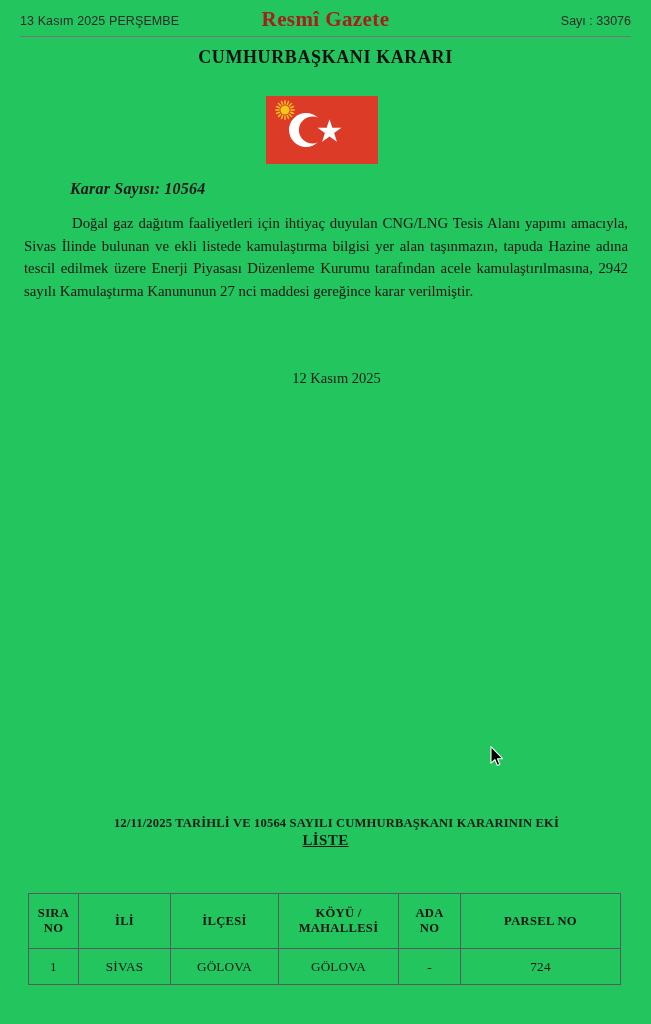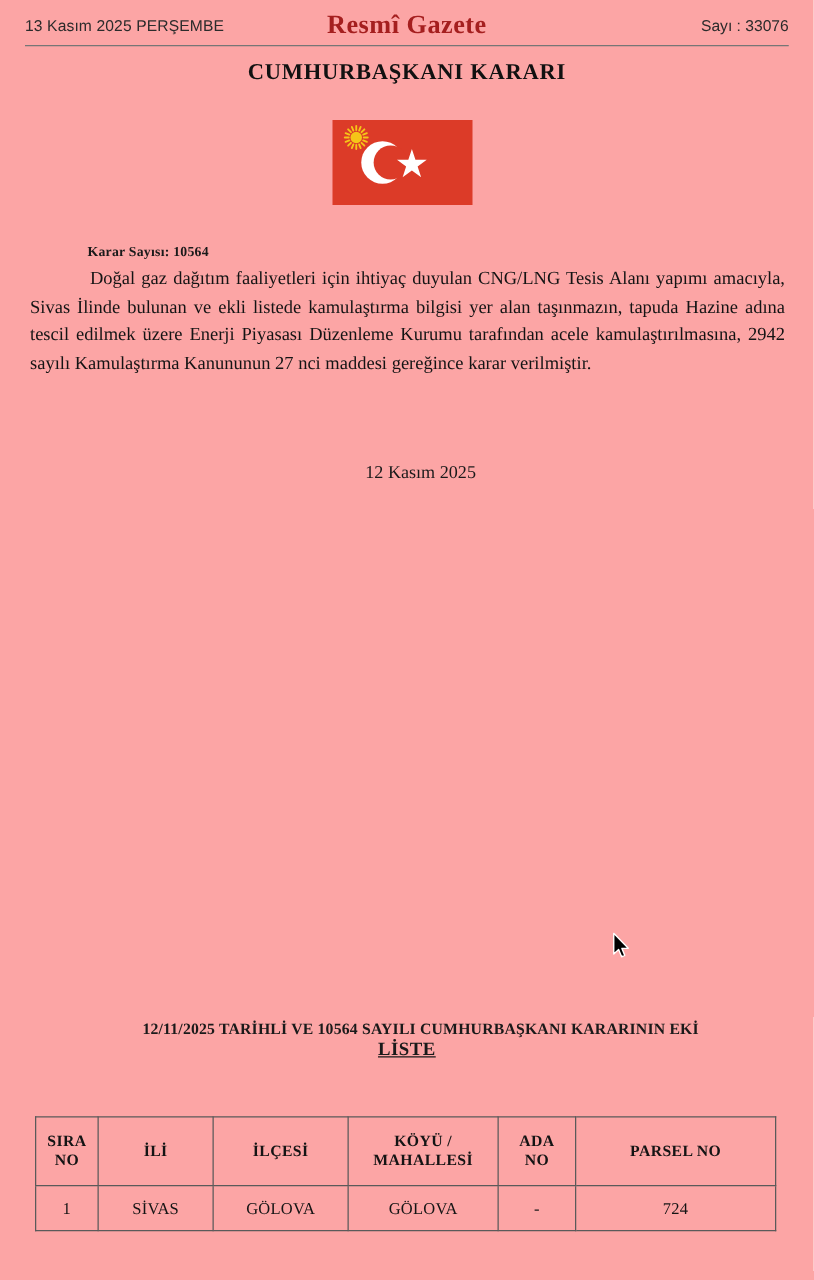--- a/index.html
+++ b/index.html
@@ -15,21 +15,21 @@
     font-family: "Liberation Serif", "DejaVu Serif", serif;
     color: #1a1a1a;
     -webkit-font-smoothing: antialiased;
   }
 
   .page {
     position: absolute;
     left: 0; top: 0;
     width: 651px;
     height: 1024px;
-    background: #fca5a5;
+    background: #22c55e;
   }
 
   
   .masthead {
     position: absolute;
     left: 20px;
     top: 8px;
     width: 611px;
     height: 26px;
     display: flex;
@@ -104,24 +104,25 @@
     left: 0; top: 0;
     width: 112px;
     height: 68px;
     display: block;
   }
 
   
   .karar-sayisi {
     position: absolute;
     left: 70px;
-    top: 196px;
-    font-size: 11px;
+    top: 180px;
+    font-size: 16px;
     font-weight: bold;
     letter-spacing: 0.2px;
+    font-style: italic;
   }
 
   
   .body-para {
     position: absolute;
     left: 24px;
     top: 212px;
     width: 604px;
     font-size: 14.8px;
     line-height: 22.5px;

